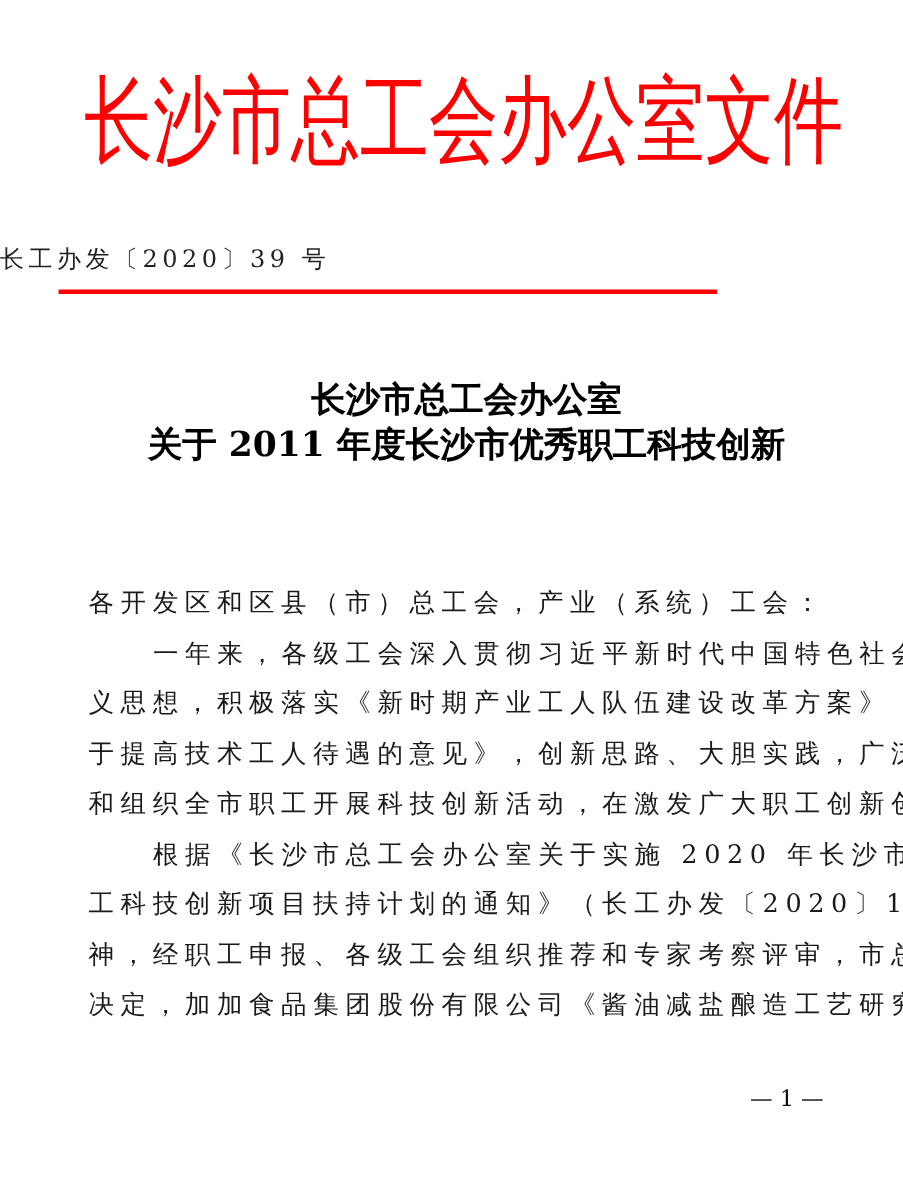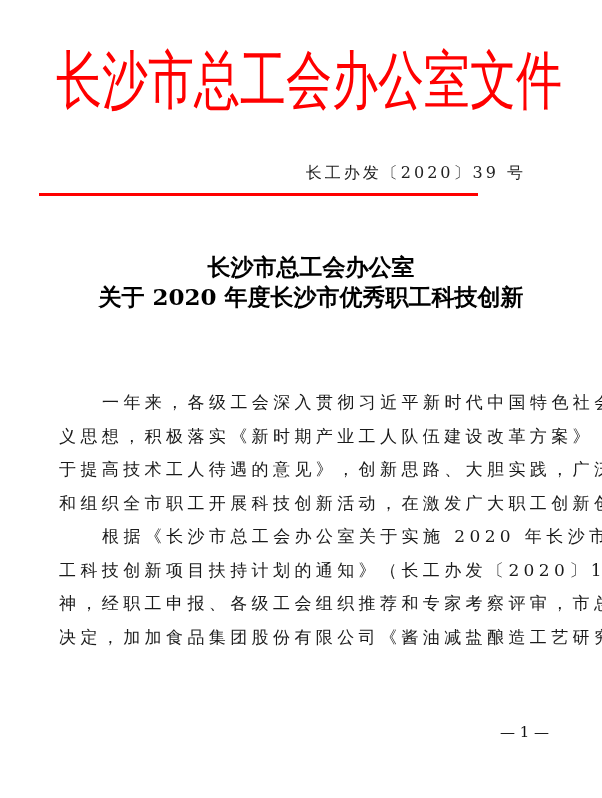--- a/index.html
+++ b/index.html
@@ -33,21 +33,21 @@
       line-height: 1;
       transform: scaleY(1.38);
       transform-origin: center center;
       font-weight: normal;
     }
     .doc-number {
       position: absolute;
       left: 0;
       width: 526px;
       top: 162px;
-      text-align: right;
+      text-align: left;
       font-size: 16px;
       letter-spacing: 3px;
       line-height: 22px;
       color: #222222;
     }
     .red-rule {
       position: absolute;
       left: 39px;
       top: 193px;
       width: 439px;
@@ -115,24 +115,25 @@
   <span class="masthead-char">文</span>
   <span class="masthead-char">件</span>
 </div>
 
 <div class="doc-number">长工办发〔2020〕39 号</div>
 
 <div class="red-rule"></div>
 
 <div class="title-block">
   <span class="title-line">长沙市总工会办公室</span>
-  <span class="title-line">关于 2020 年度长沙市优秀职工科技创新</span>
+  <span class="title-line">关于 2011 年度长沙市优秀职工科技创新</span>
 </div>
 
 <div class="body-text">
+  <span class="body-line">各开发区和区县（市）总工会，产业（系统）工会：</span>
 
   <span class="body-line indent">一年来，各级工会深入贯彻习近平新时代中国特色社会主</span>
   <span class="body-line">义思想，积极落实《新时期产业工人队伍建设改革方案》《关</span>
   <span class="body-line">于提高技术工人待遇的意见》，创新思路、大胆实践，广泛动员</span>
   <span class="body-line">和组织全市职工开展科技创新活动，在激发广大职工创新创业热</span>
 
   <span class="body-line indent">根据《长沙市总工会办公室关于实施 2020 年长沙市优秀职</span>
   <span class="body-line">工科技创新项目扶持计划的通知》（长工办发〔2020〕19 号）精</span>
   <span class="body-line">神，经职工申报、各级工会组织推荐和专家考察评审，市总工会</span>
   <span class="body-line">决定，加加食品集团股份有限公司《酱油减盐酿造工艺研究》等</span>

